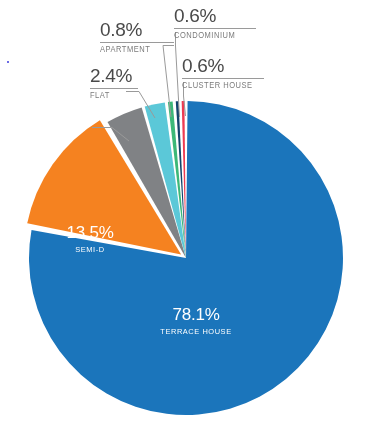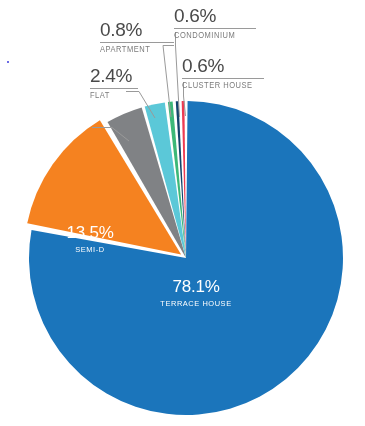--- a/index.html
+++ b/index.html
@@ -38,21 +38,21 @@
   .c-condo .rule,.c-cluster .rule{background:#9a9a9a;}
 
   
   .inlabel{position:absolute;text-align:center;color:#ffffff;}
   .inlabel .pct{font-size:17px;line-height:1;letter-spacing:-0.2px;white-space:nowrap;}
   .inlabel .cat{
     font-size:8px;letter-spacing:0.6px;margin-top:4px;white-space:nowrap;
     transform:scaleX(0.93);
   }
   .l-semid{left:52px;top:192px;width:76px;margin-top:32px;}
-  .l-terrace{left:148px;top:278px;width:96px;}
+  .l-terrace{left:148px;top:306px;width:96px;}
 
   .speck{
     position:absolute;left:7px;top:61px;width:2px;height:2px;
     background:#3b3bdd;border-radius:50%;
   }
 </style>
 </head>
 <body>
 
 <div id="chart-root">

